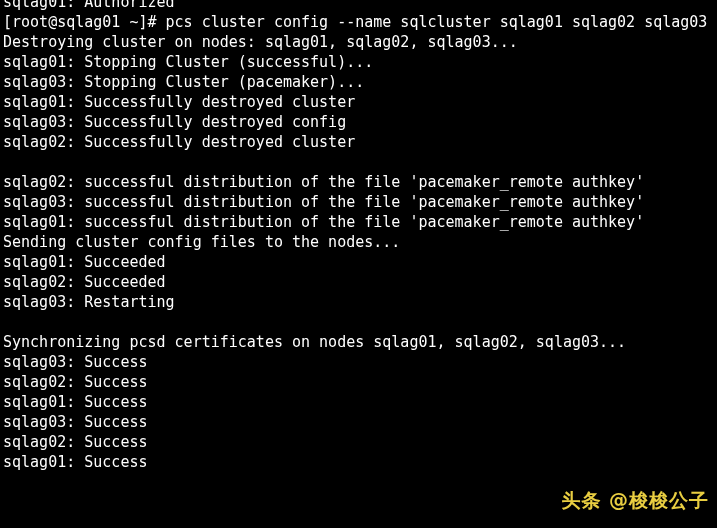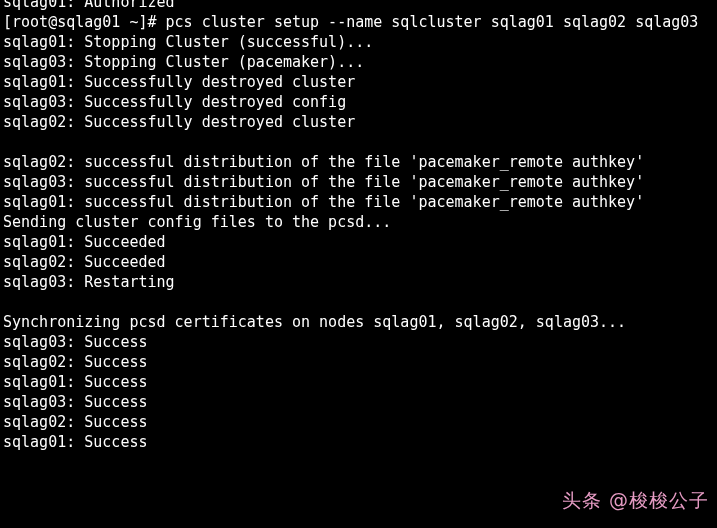--- a/index.html
+++ b/index.html
@@ -36,45 +36,46 @@
   }
   .line.blank {
     color: transparent;
   }
   #watermark {
     position: absolute;
     right: 8px;
     bottom: 18px;
     font-family: "DejaVu Sans", "Liberation Sans", sans-serif;
     font-size: 19px;
-    font-weight: normal;
-    color: #f9a8d4;
+    font-weight: bold;
+    color: #fde047;
     opacity: 0.92;
     letter-spacing: 1px;
     white-space: nowrap;
     pointer-events: none;
   }
 </style>
 </head>
 <body>
 
 <div id="terminal" style="background: rgb(0, 0, 0); color: rgb(255, 255, 255);">
   <div id="screen">
       <div class="line">sqlag01: Authorized</div>
-      <div class="line">[root@sqlag01 ~]# pcs cluster setup --name sqlcluster sqlag01 sqlag02 sqlag03</div>
+      <div class="line">[root@sqlag01 ~]# pcs cluster config --name sqlcluster sqlag01 sqlag02 sqlag03</div>
+      <div class="line">Destroying cluster on nodes: sqlag01, sqlag02, sqlag03...</div>
       <div class="line">sqlag01: Stopping Cluster (successful)...</div>
       <div class="line">sqlag03: Stopping Cluster (pacemaker)...</div>
       <div class="line">sqlag01: Successfully destroyed cluster</div>
       <div class="line">sqlag03: Successfully destroyed config</div>
       <div class="line">sqlag02: Successfully destroyed cluster</div>
       <div class="line blank"></div>
       <div class="line">sqlag02: successful distribution of the file 'pacemaker_remote authkey'</div>
       <div class="line">sqlag03: successful distribution of the file 'pacemaker_remote authkey'</div>
       <div class="line">sqlag01: successful distribution of the file 'pacemaker_remote authkey'</div>
-      <div class="line">Sending cluster config files to the pcsd...</div>
+      <div class="line">Sending cluster config files to the nodes...</div>
       <div class="line">sqlag01: Succeeded</div>
       <div class="line">sqlag02: Succeeded</div>
       <div class="line">sqlag03: Restarting</div>
       <div class="line blank"></div>
       <div class="line">Synchronizing pcsd certificates on nodes sqlag01, sqlag02, sqlag03...</div>
       <div class="line">sqlag03: Success</div>
       <div class="line">sqlag02: Success</div>
       <div class="line">sqlag01: Success</div>
       <div class="line">sqlag03: Success</div>
       <div class="line">sqlag02: Success</div>

